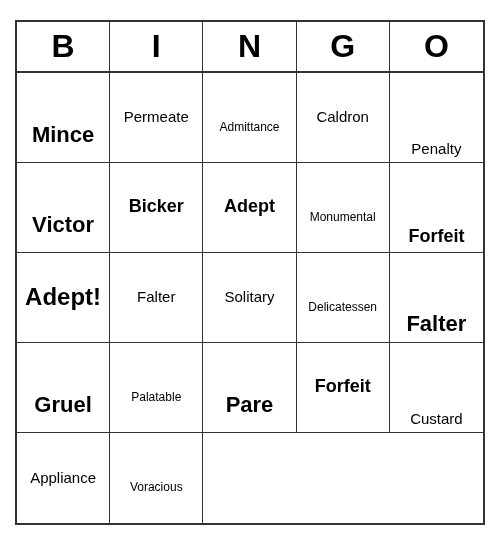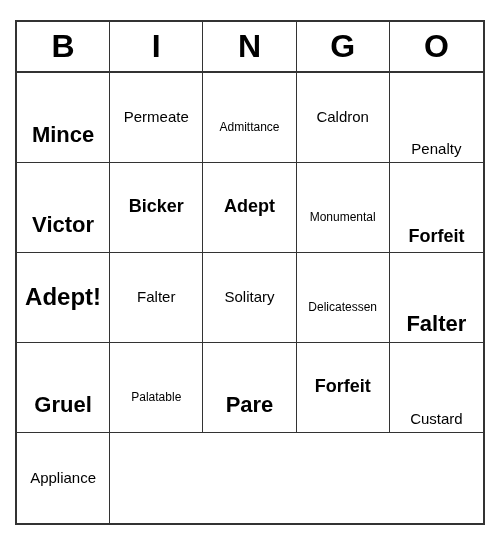--- a/index.html
+++ b/index.html
@@ -166,14 +166,17 @@
       </div>
       <div class="bingo-cell">
         <span class="cell-text size-lg">Forfeit</span>
       </div>
       <div class="bingo-cell">
         <span class="cell-text size-md">Custard</span>
       </div>
       <div class="bingo-cell">
         <span class="cell-text size-md">Appliance</span>
       </div>
+      <div class="bingo-cell">
+        <span class="cell-text size-sm">Voracious</span>
+      </div>
     </div>
 </div>
 
 </body></html>

